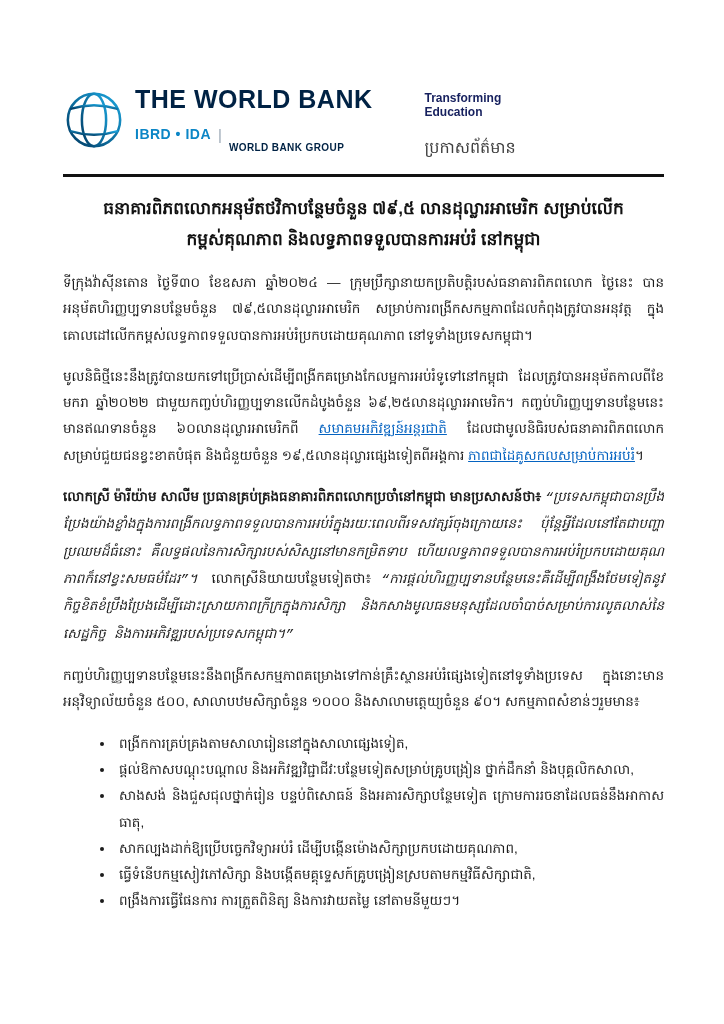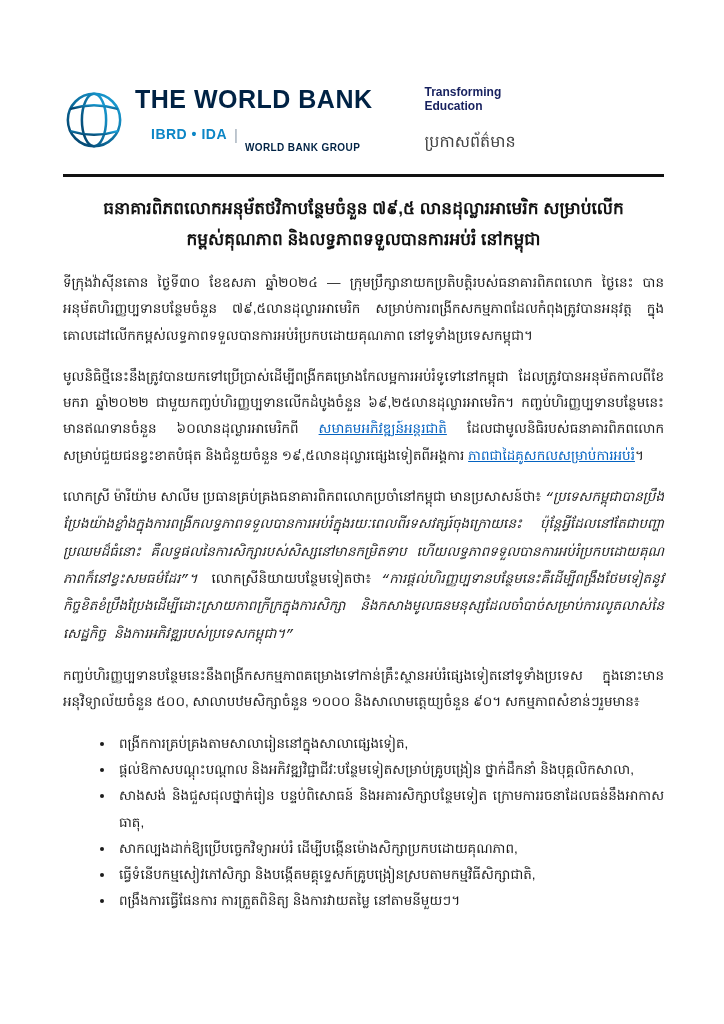--- a/index.html
+++ b/index.html
@@ -14,39 +14,39 @@
     box-sizing:border-box;
     padding:86px 50px 0 53px;
   }
   
   .header{display:flex;align-items:flex-start;height:78px;}
   .wb-logo{display:flex;align-items:center;gap:10px;}
   .wb-globe{width:62px;height:62px;flex:0 0 auto;}
   .wb-text{display:flex;flex-direction:column;line-height:1.05;}
   .wb-title{font-weight:bold;font-size:25px;letter-spacing:.5px;color:var(--wb-navy,#002244);}
   .wb-sub{display:flex;align-items:center;gap:7px;margin-top:3px;font-weight:bold;}
-  .wb-ibrd{color:var(--wb-blue,#0c86c6);font-size:14px;letter-spacing:.5px;margin-left:16px;}
+  .wb-ibrd{color:var(--wb-blue,#0c86c6);font-size:14px;letter-spacing:.5px;}
   .wb-pipe{color:#9aa7b5;font-size:15px;font-weight:normal;}
   .wb-group{color:var(--wb-navy,#002244);font-size:10px;letter-spacing:.4px;margin-top:28px;}
   .gpe-block{margin-left:52px;display:flex;flex-direction:column;}
   .gpe-row{display:flex;align-items:flex-start;gap:8px;}
   .gpe-letters{display:flex;align-items:flex-start;}
   .gpe-gp{font-weight:bold;font-size:52px;line-height:.82;color:var(--gpe-navy,#16205e);letter-spacing:-2px;font-family:"Liberation Sans",sans-serif;}
   .gpe-e{width:44px;height:46px;margin-left:2px;margin-top:1px;}
-  .gpe-tagline{font-size:12px;font-weight:bold;color:var(--gpe-navy,#16205e);line-height:1.15;}
+  .gpe-tagline{font-size:12px;font-weight:bold;color:var(--gpe-navy,#16205e);line-height:1.15;margin-top:6px;}
   .press-label{margin-top:17px;align-self:flex-end;margin-right:28px;font-size:16px;color:#3f3f3f;}
   .rule{border:none;border-top:3px solid #111;margin:10px 0 0 0;}
   
   .title{
     font-size:17px;font-weight:bold;text-align:center;
     line-height:1.85;margin:16px 26px 14px 26px;color:#111;
   }
   .para{font-size:13.5px;line-height:1.95;text-align:justify;margin:0 0 15px 0;}
   .para a{color:var(--link-blue,#0563c1);text-decoration:underline;}
-  .q-intro{font-weight:normal;}
+  .q-intro{font-weight:bold;}
   .q-italic{font-style:italic;font-family:Liberation Mono, monospace;}
   ul.bullets{margin:0 0 15px 0;padding-left:52px;}
   ul.bullets li{
     font-size:13.5px;line-height:1.95;text-align:justify;
     padding-left:4px;margin:0;
   }
 </style>
 </head>
 <body>
 

